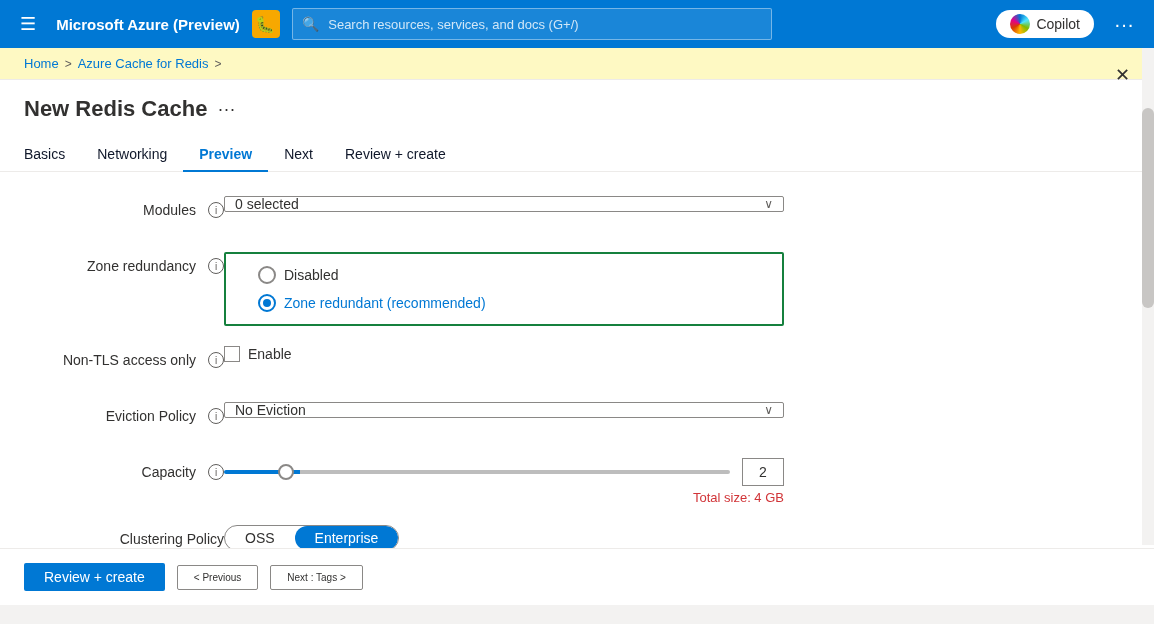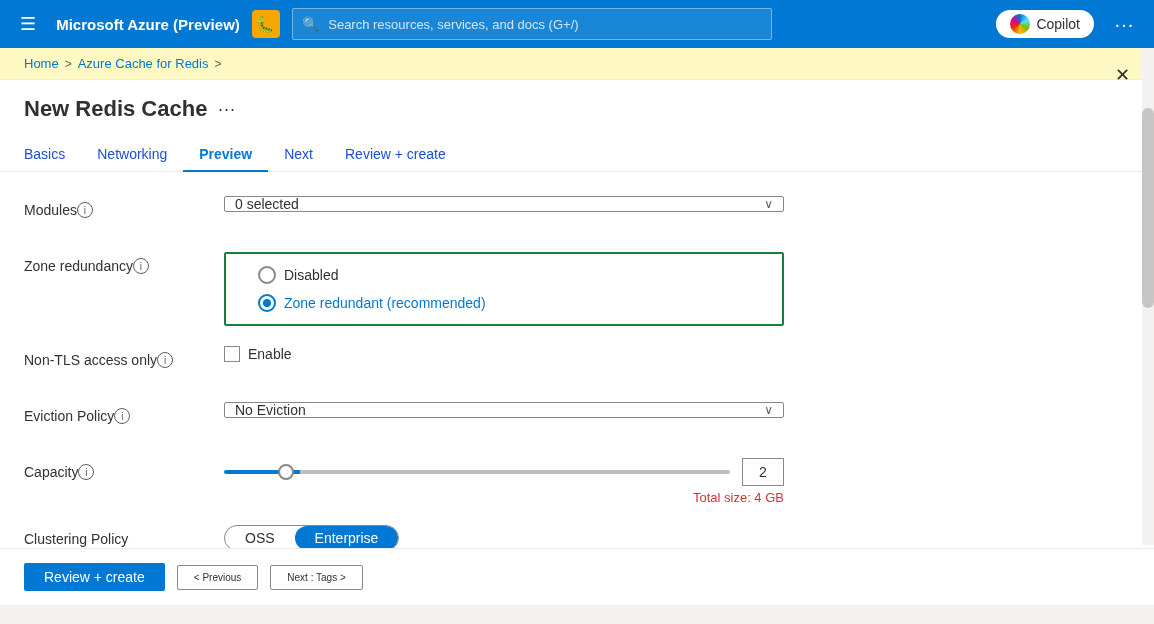--- a/index.html
+++ b/index.html
@@ -105,21 +105,21 @@
     
     .tabs {
       display: flex;
       gap: 0;
       padding: 16px 24px 0 24px;
       border-bottom: 1px solid #edebe9;
     }
     .tab {
       padding: 8px 16px;
       font-size: 14px;
-      color: #1d4ed8;
+      color: #0f172a;
       cursor: pointer;
       border-bottom: 2px solid transparent;
       margin-bottom: -1px;
     }
     .tab:first-child { padding-left: 0; }
     .tab.active {
       color: #0078d4;
       border-bottom: 2px solid #0078d4;
       font-weight: 600;
     }
@@ -136,21 +136,22 @@
       min-height: 36px;
     }
 
     .form-label {
       min-width: 200px;
       padding-top: 6px;
       font-size: 14px;
       color: #323130;
       display: flex;
       align-items: center;
-      gap: 0;
+      gap: 12px;
+      justify-content: flex-end;
     }
     .info-icon {
       width: 16px; height: 16px;
       border: 1px solid #605e5c;
       border-radius: 50%;
       display: inline-flex;
       align-items: center;
       justify-content: center;
       font-size: 10px;
       color: #605e5c;

